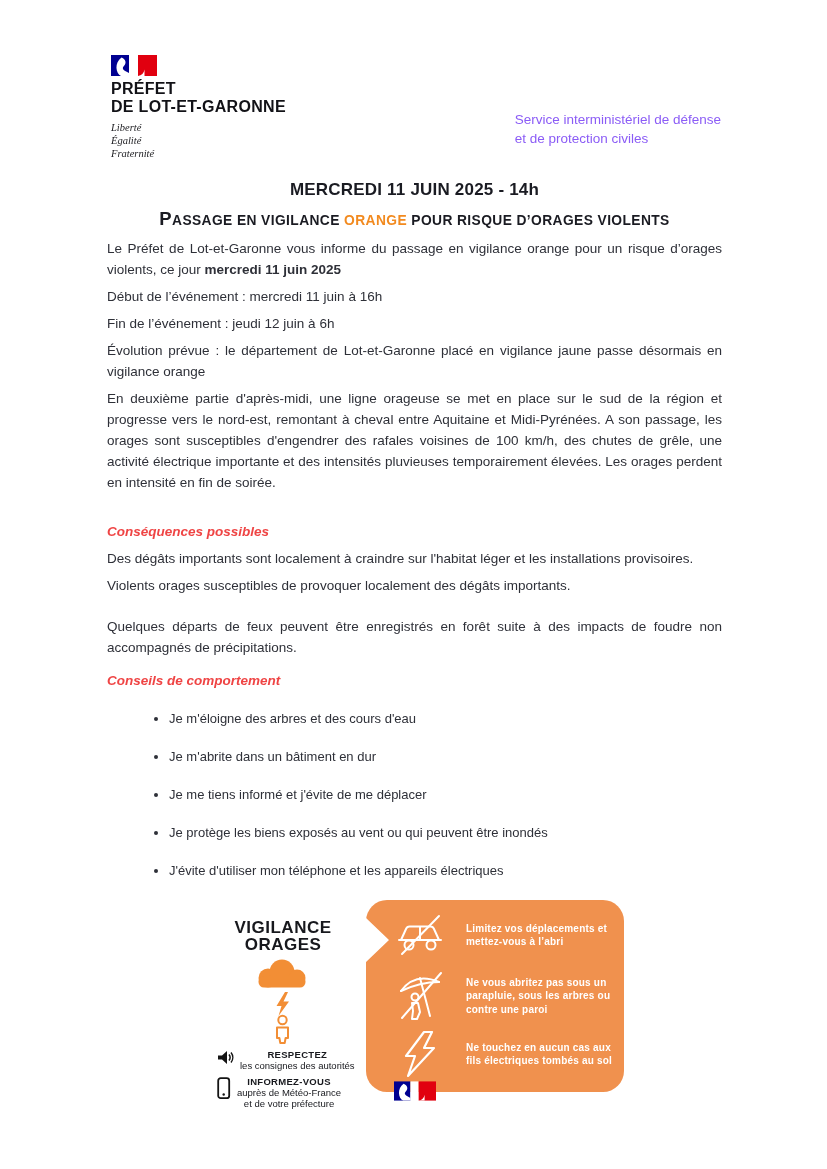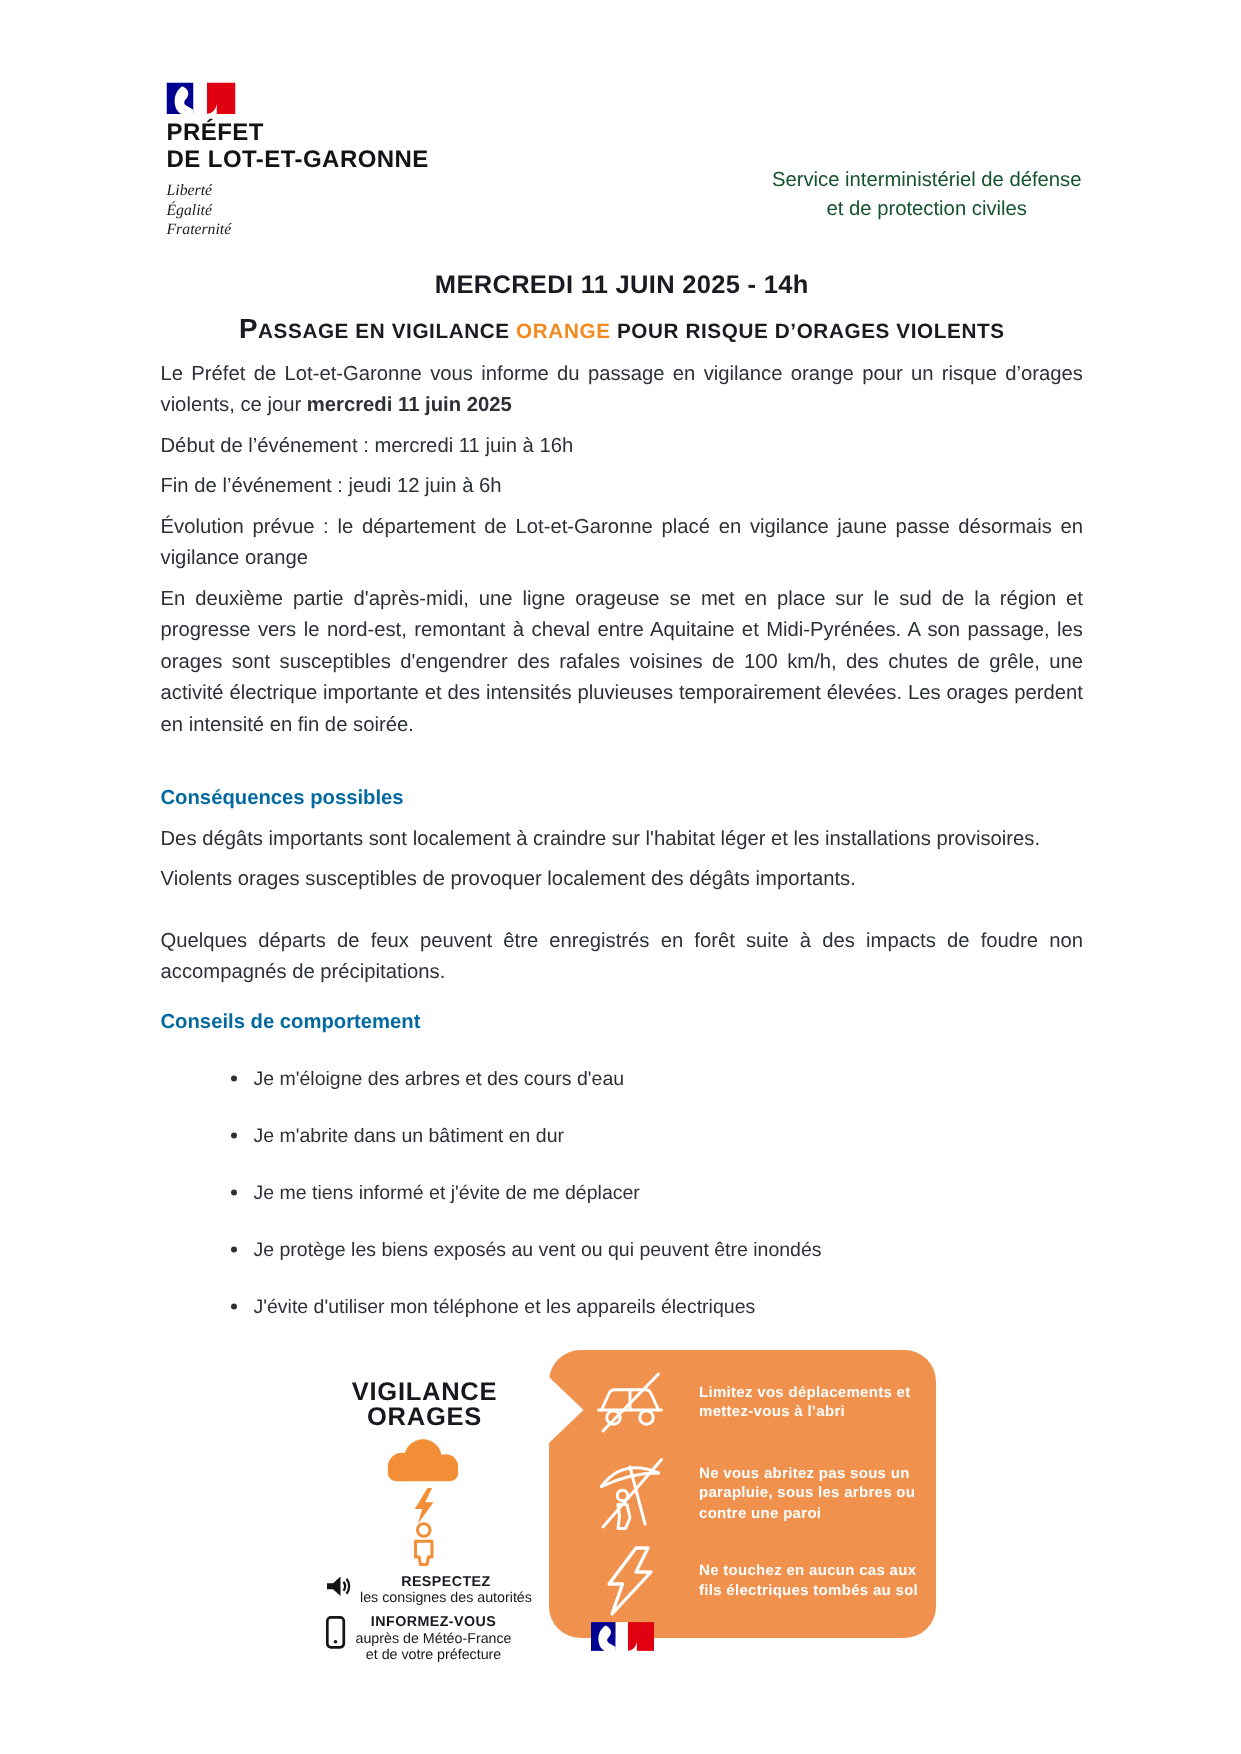--- a/index.html
+++ b/index.html
@@ -28,24 +28,24 @@
     font-family: "Liberation Serif", serif;
     font-style: italic;
     font-size: 10.5px;
     line-height: 13px;
     color: #1b1b1f;
   }
   .service-block {
     position: absolute;
     right: 106px;
     top: 110px;
-    text-align: center;
+    text-align: left;
     font-size: 13.5px;
     line-height: 19px;
-    color: #14532d;
+    color: #8b5cf6;
   }
 
   
   .main {
     position: absolute;
     left: 107px;
     top: 172px;
     width: 615px;
   }
   .doc-title {
@@ -73,21 +73,22 @@
     margin: 6px 0 0;
     font-size: 13.5px;
     line-height: 21px;
   }
   .just { text-align: justify; }
   .section-heading {
     margin: 28px 0 0;
     font-size: 13.5px;
     line-height: 21px;
     font-weight: bold;
-    color: #0369a1;
+    color: #ef4444;
+    font-style: italic;
   }
   .section-heading.advice-h { margin-top: 12px; }
   .gap-top { margin-top: 20px !important; }
   .advice-list {
     margin: 4px 0 0;
     padding-left: 44px;
     list-style: disc;
   }
   .advice-list li {
     margin: 18px;

